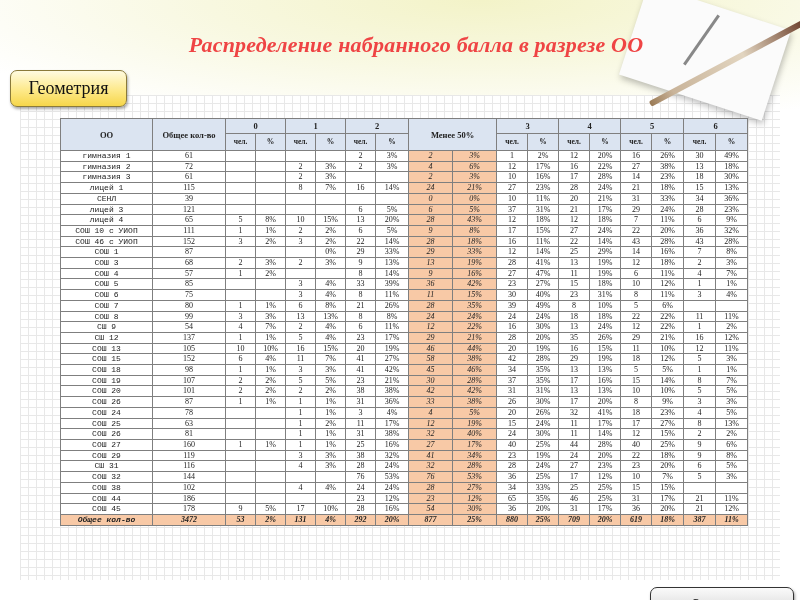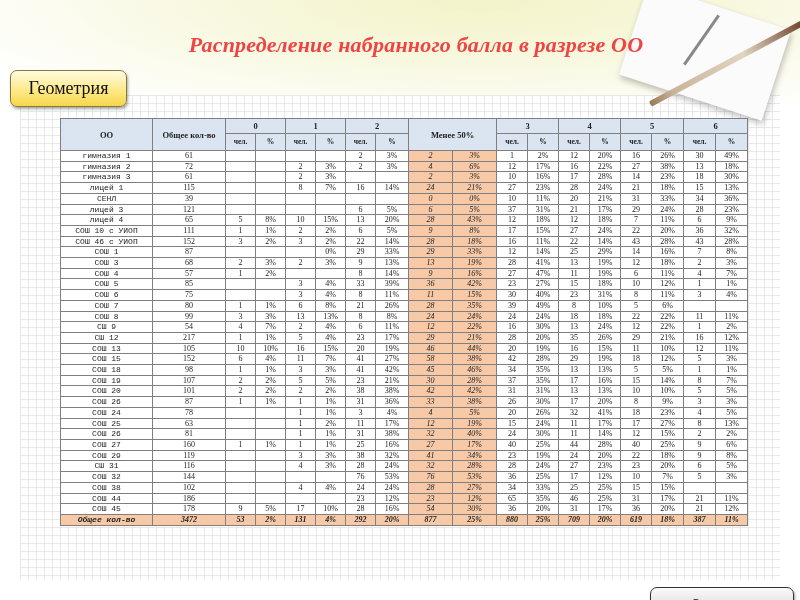--- a/index.html
+++ b/index.html
@@ -472,21 +472,21 @@
         <td>30%</td>
         <td>13</td>
         <td>24%</td>
         <td>12</td>
         <td>22%</td>
         <td>1</td>
         <td>2%</td>
       </tr>
       <tr>
         <td class="oo">СШ 12</td>
-        <td>217</td>
+        <td>137</td>
         <td>1</td>
         <td>1%</td>
         <td>5</td>
         <td>4%</td>
         <td>23</td>
         <td>17%</td>
         <td class="below">29</td>
         <td class="below">21%</td>
         <td>28</td>
         <td>20%</td>

